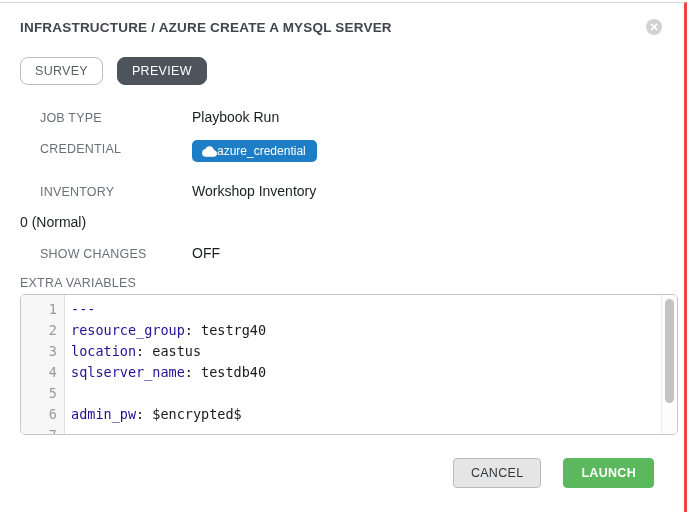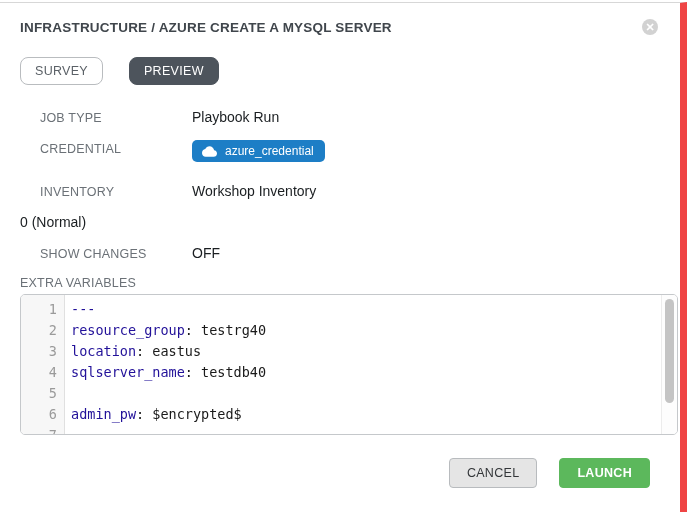--- a/index.html
+++ b/index.html
@@ -8,21 +8,21 @@
     background: #ffffff;
     font-family: "Liberation Sans", sans-serif;
     overflow: hidden;
   }
   .modal {
     position: absolute;
     left: 0; top: 2px;
     width: 687px; height: 510px;
     background: #ffffff;
     border-top: 1px solid #d7d7d7;
-    border-right: 7px solid #ef4444;
+    border-right: 3px solid #ef4444;
   }
   .modal-inner { padding: 16px 20px 0 20px; position: relative; }
 
   
   .modal-title {
     font-size: 13.5px;
     font-weight: bold;
     color: #40464c;
     letter-spacing: 0.2px;
     padding-top: 1px;
@@ -52,42 +52,40 @@
     border-radius: 8px;
     border: 1px solid #b9bcbf;
     background: #ffffff;
     color: #5b6167;
     cursor: pointer;
   }
   .tab.active {
     background: var(--tab-active-bg, #4d545c);
     border-color: var(--tab-active-bg, #4d545c);
     color: #ffffff;
-    margin-left: 12px;
   }
 
   
   .details { margin-top: 24px; }
   .detail-row { display: flex; align-items: flex-start; margin-bottom: 12px; min-height: 19px; }
   .detail-row.badge-row { margin-bottom: 21px; }
   .detail-label {
     width: 152px;
     flex: 0 0 152px;
     font-size: 12.5px;
     color: #6b7177;
     letter-spacing: 0.2px;
     padding-top: 2px;
     margin-left: 20px;
   }
   .detail-value { font-size: 14px; color: #1a1e21; }
 
   .credential-badge {
     display: inline-flex;
     align-items: center;
-    gap: 8px;
     background: var(--accent-blue, #1d7ec6);
     color: #ffffff;
     border-radius: 5px;
     padding: 4px 11px 4px 10px;
     font-size: 12px;
     cursor: pointer;
   }
   .cloud-icon { display: inline-block; }
 
   

